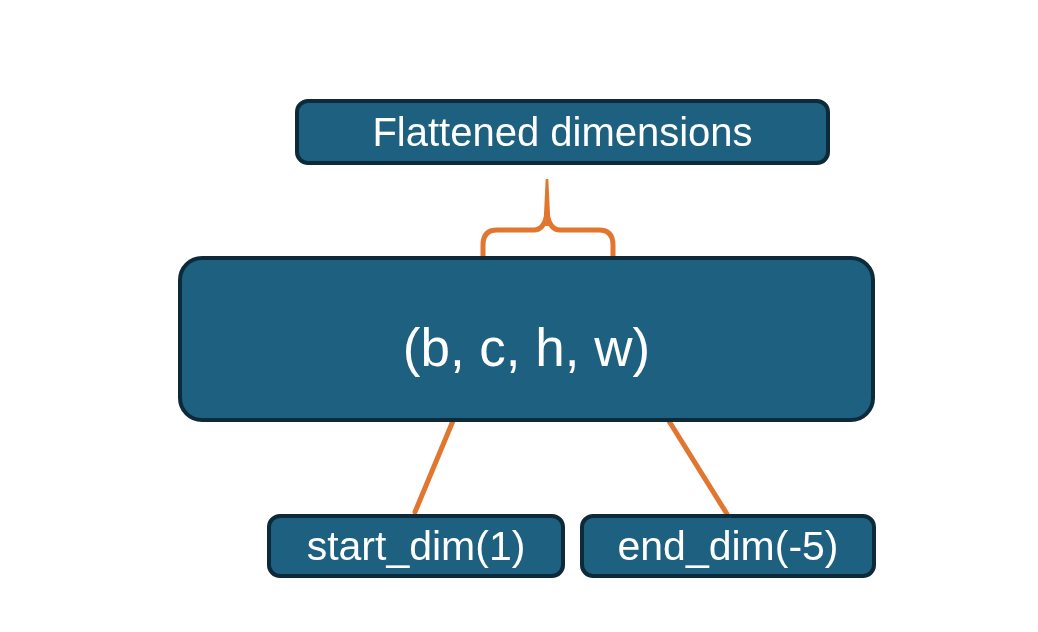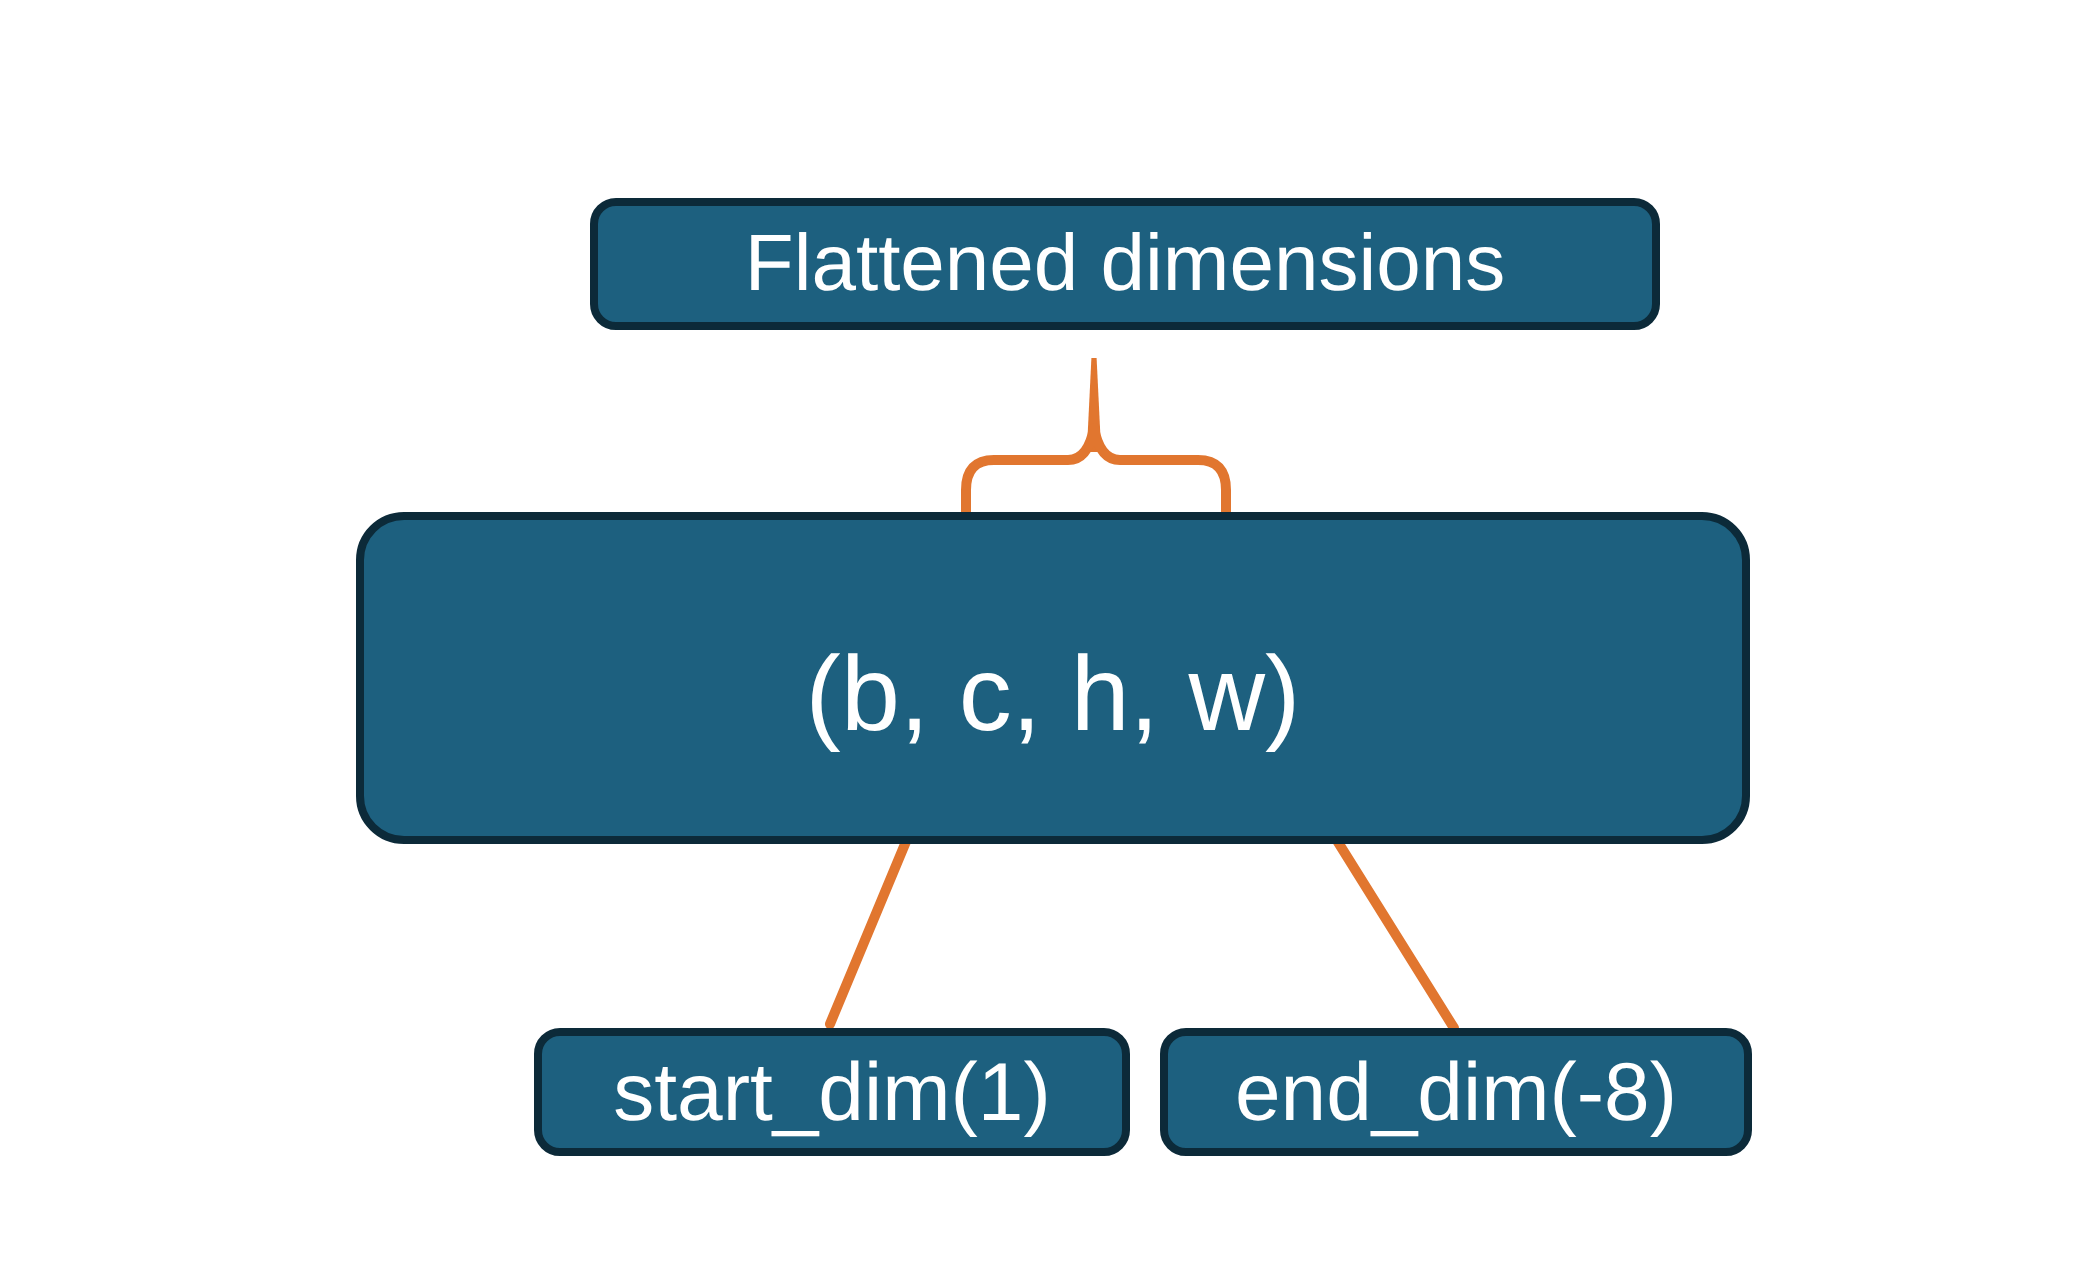--- a/index.html
+++ b/index.html
@@ -104,16 +104,16 @@
 
   <div class="box main-box">
     <span class="shape-label">(b, c, h, w)</span>
   </div>
 
   <div class="box small-box start-box">
     <span>start_dim(1)</span>
   </div>
 
   <div class="box small-box end-box">
-    <span>end_dim(-8)</span>
+    <span>end_dim(-5)</span>
   </div>
 
 </div>
 
 </body></html>

